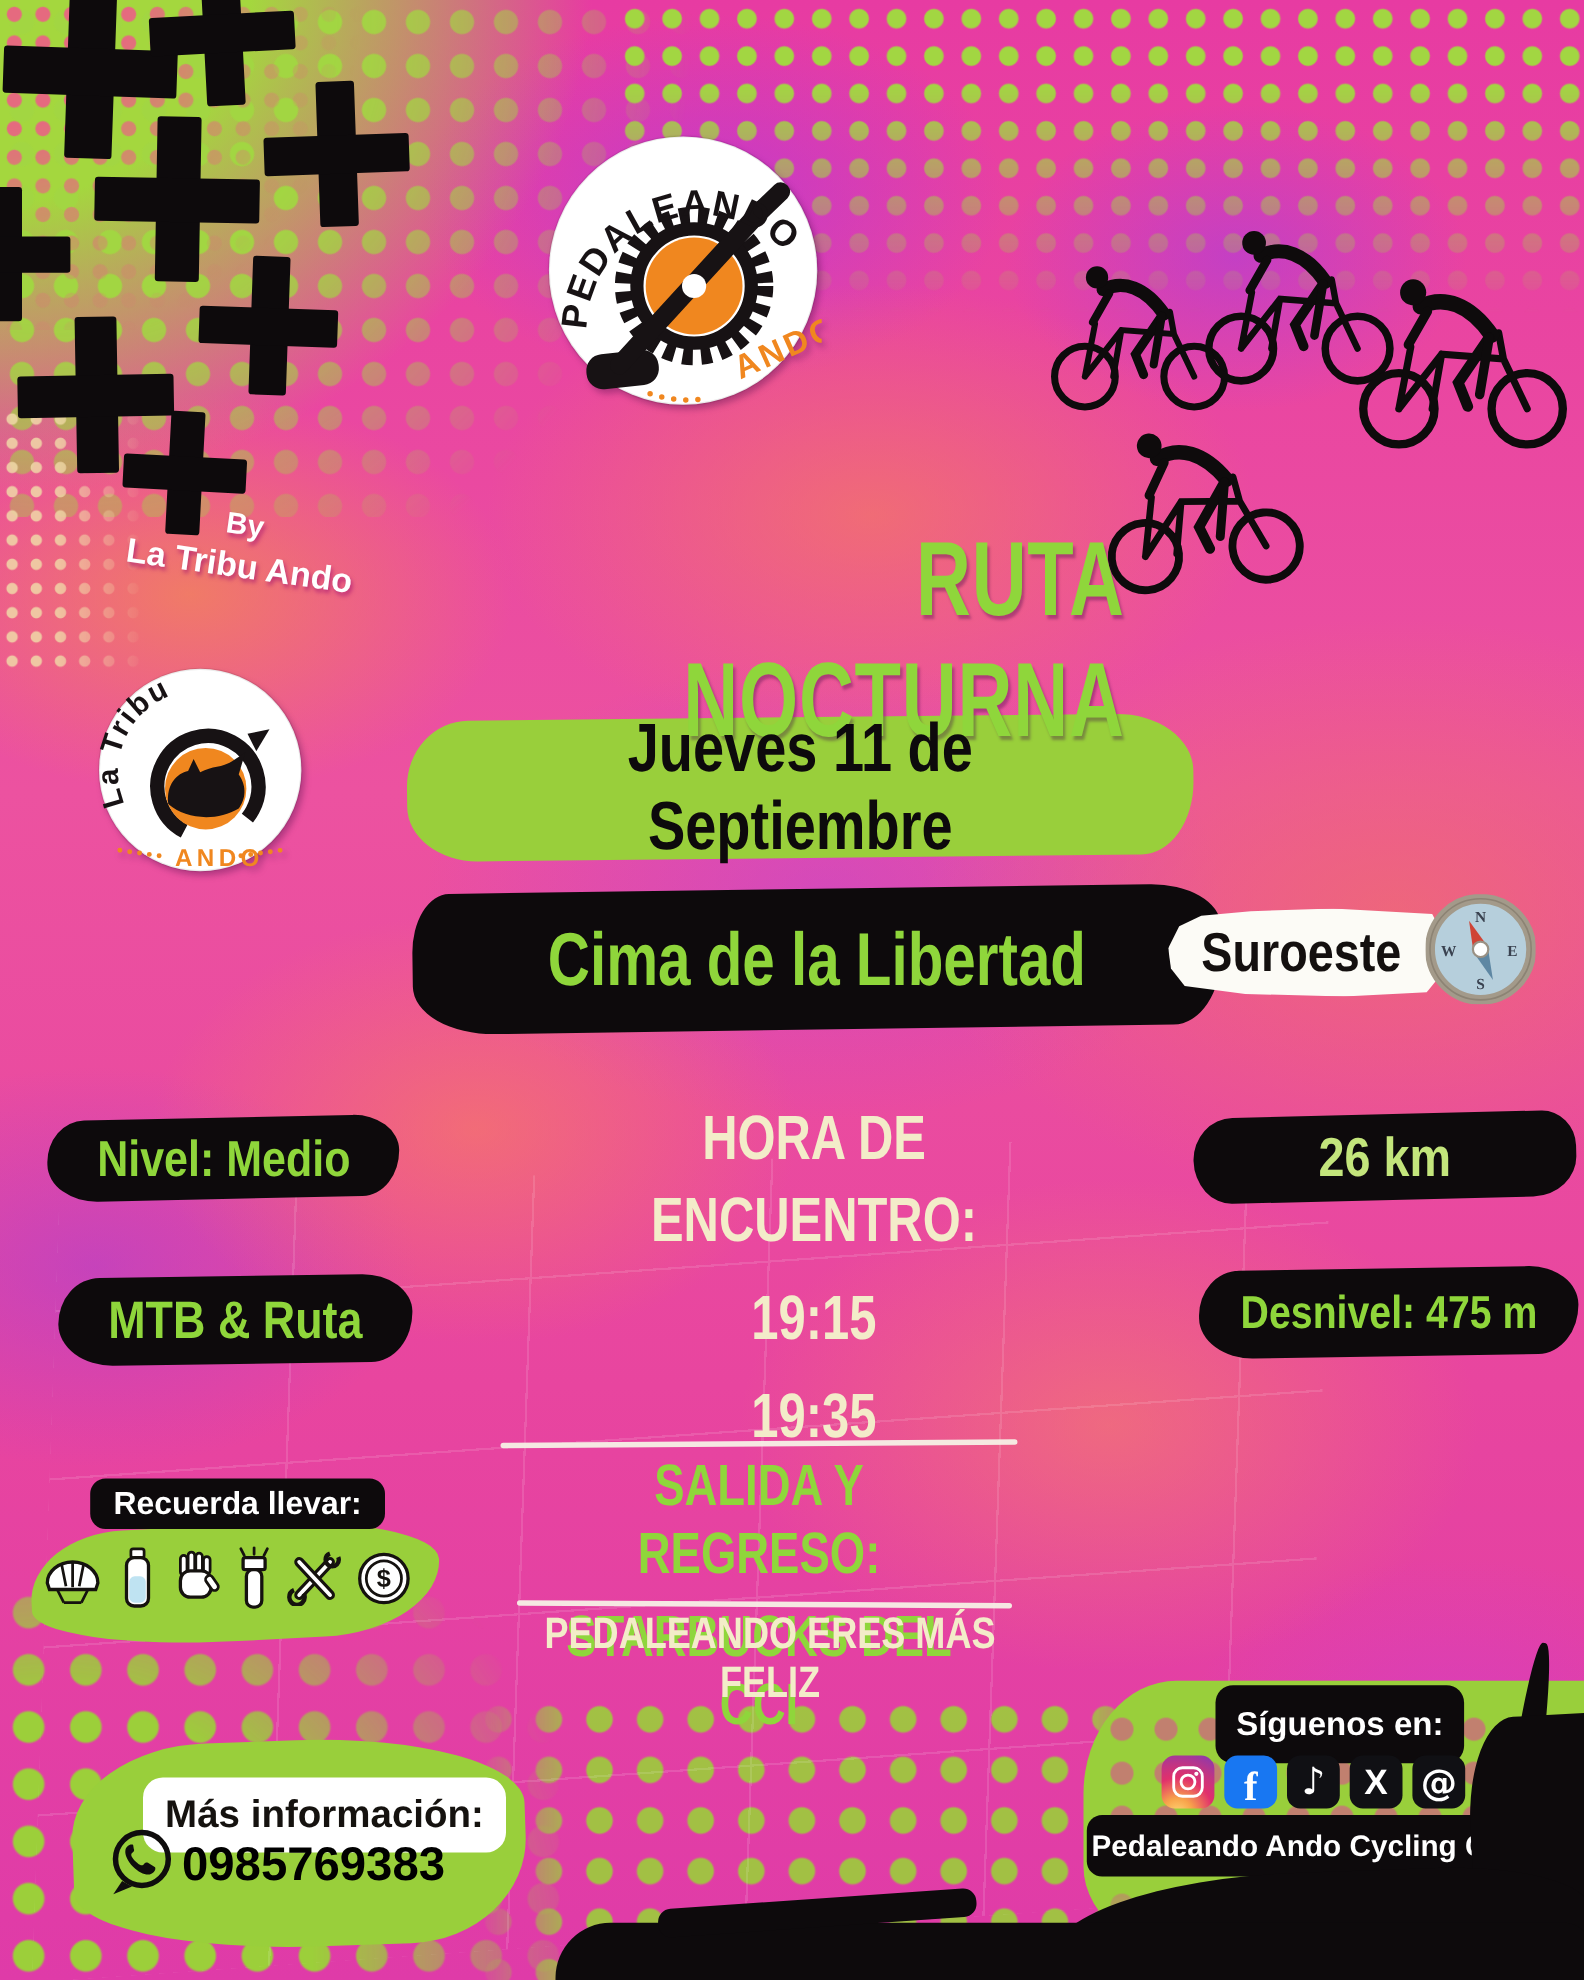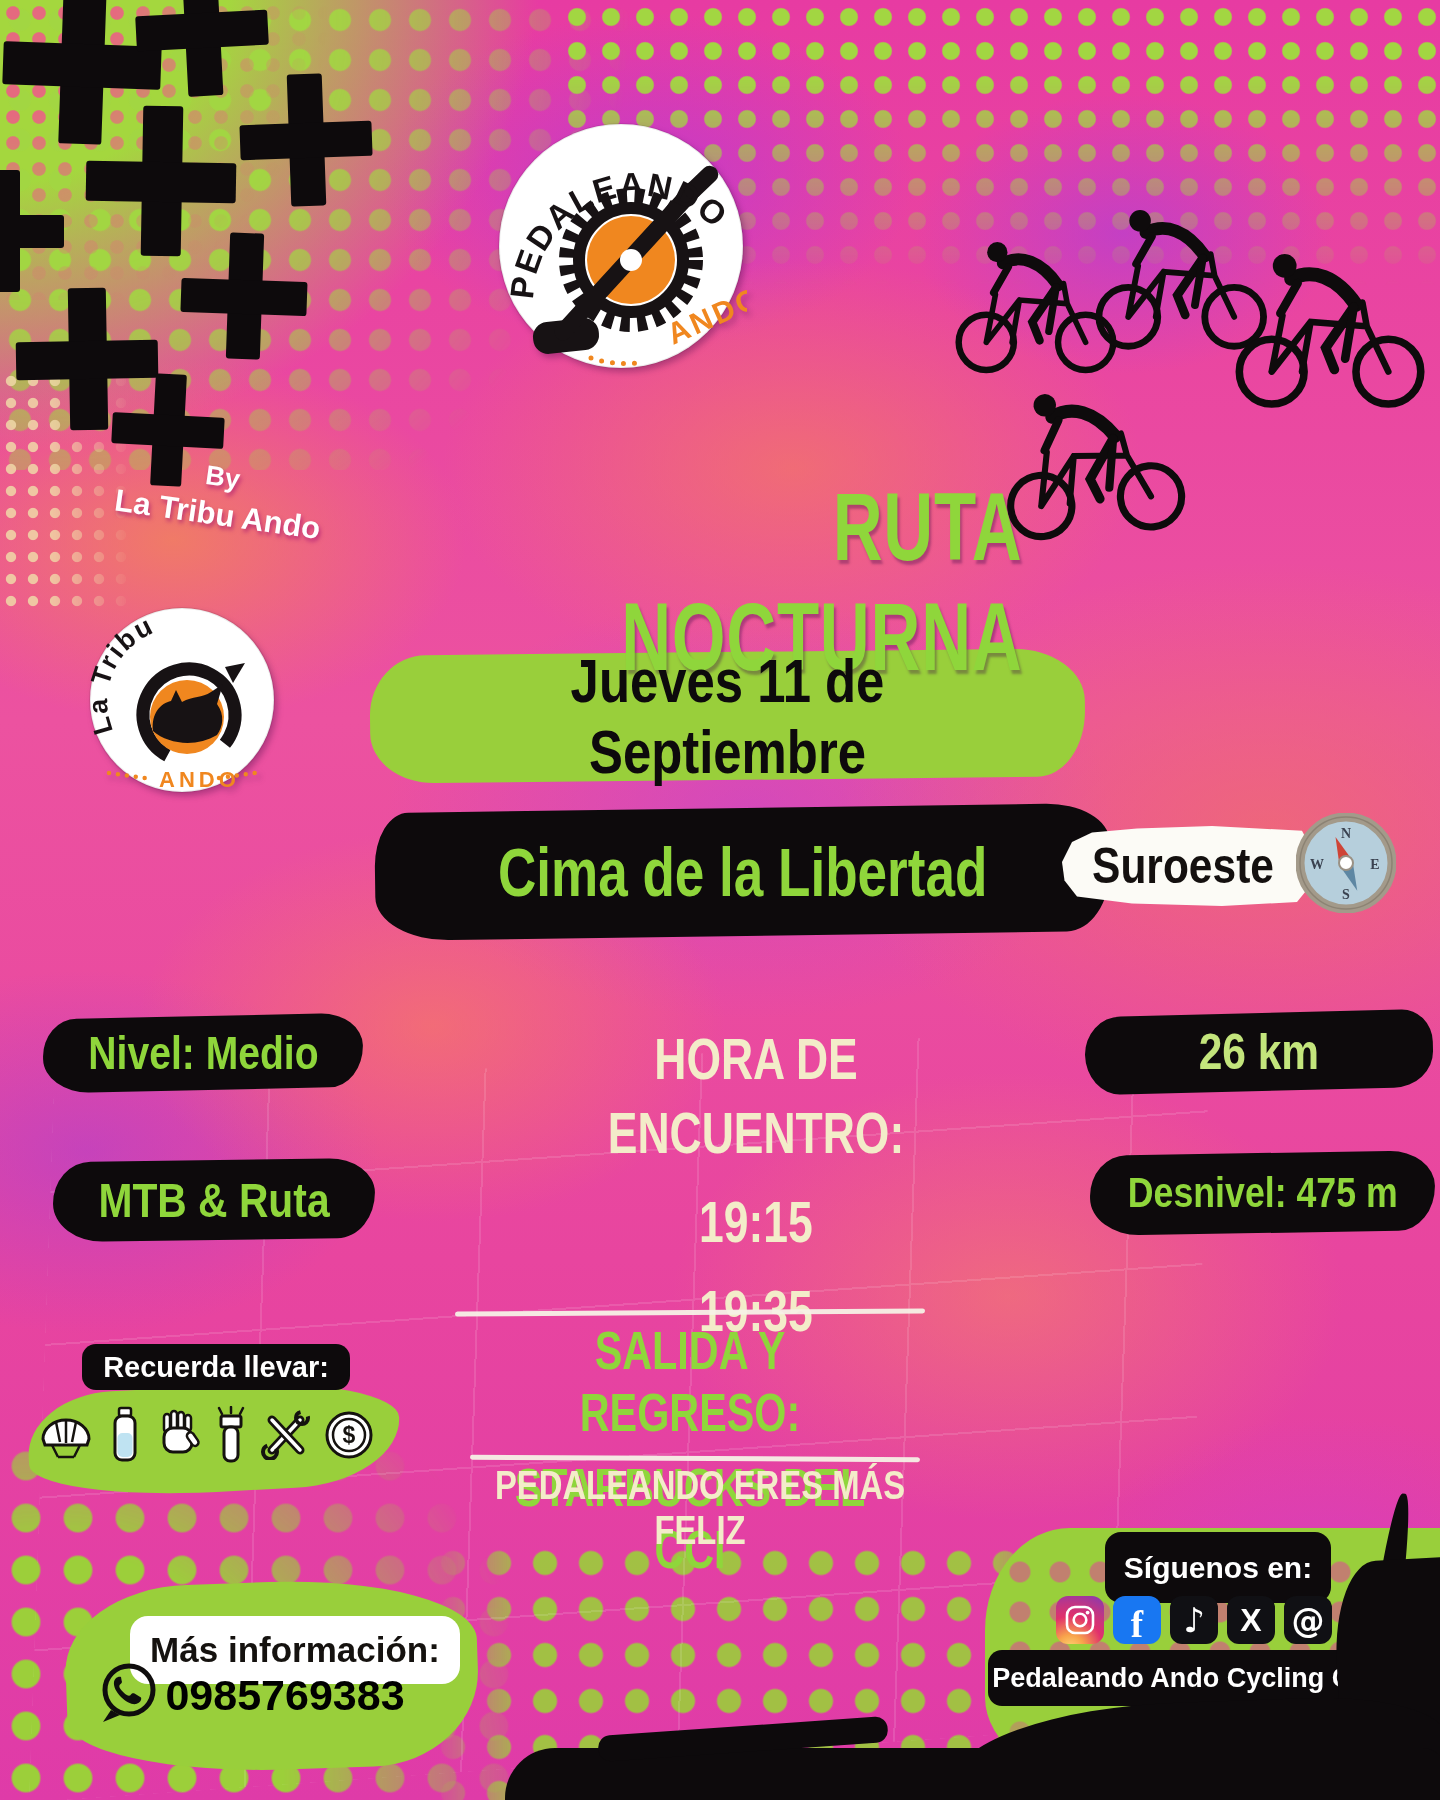--- a/index.html
+++ b/index.html
@@ -202,21 +202,21 @@
 
   <div class="abs blob z5" style="left:43px;top:1016px;width:320px;height:74px;border-radius:36px 44px 36px 48px/40px 34px 44px 36px;transform:rotate(-1.2deg)"></div>
   <div class="abs ctr z6" style="left:43px;top:1016px;width:320px;height:74px;">
     <span class="cx85 lime" style="font-size:46px">Nivel: Medio</span>
   </div>
   <div class="abs blob z5" style="left:53px;top:1160px;width:322px;height:80px;border-radius:40px 48px 40px 52px/44px 36px 48px 40px;transform:rotate(-.8deg)"></div>
   <div class="abs ctr z6" style="left:53px;top:1160px;width:322px;height:80px;">
     <span class="cx85 lime" style="font-size:48px">MTB &amp; Ruta</span>
   </div>
 
-  <div class="abs z6" style="left:456px;top:998px;width:600px;text-align:center;line-height:74px;margin-top:24px;">
+  <div class="abs z6" style="left:440px;top:998px;width:600px;text-align:center;line-height:74px;">
     <div><span class="cx78 cream" style="font-size:57px">HORA DE ENCUENTRO:</span></div>
     <div><span class="cx78 cream" style="font-size:57px">19:15</span></div>
     <div><span class="cx78 cream" style="font-size:57px">19:35</span></div>
   </div>
 
   <div class="abs blob z5" style="left:1085px;top:1013px;width:348px;height:78px;border-radius:40px 34px 44px 38px/42px 36px 40px 44px;transform:rotate(-1.4deg)"></div>
   <div class="abs ctr z6" style="left:1085px;top:1013px;width:348px;height:78px;">
     <span class="cx85" style="font-size:50px;font-weight:bold;color:#c3e57c">26 km</span>
   </div>
   <div class="abs blob z5" style="left:1090px;top:1153px;width:345px;height:80px;border-radius:38px 46px 38px 50px/42px 36px 46px 38px;transform:rotate(-.9deg)"></div>

